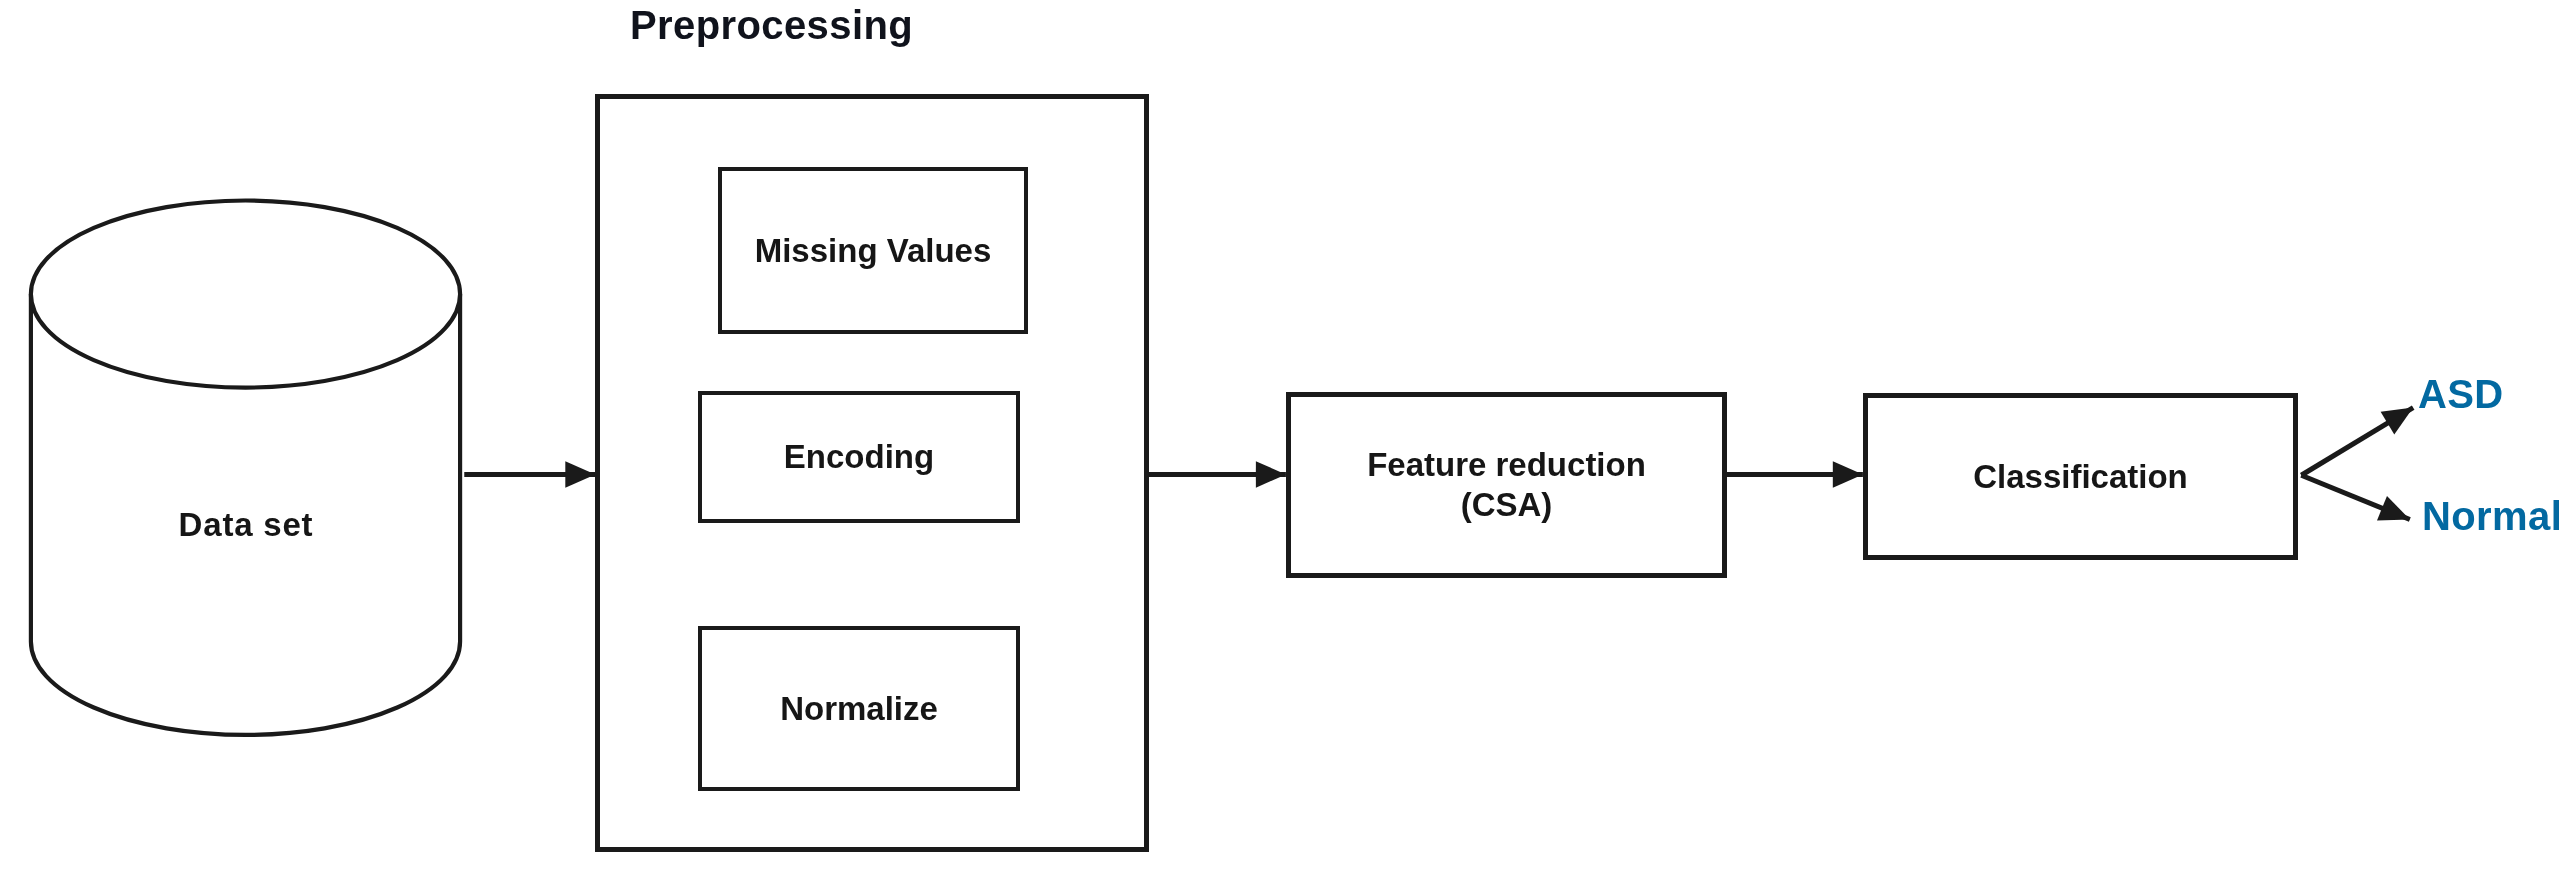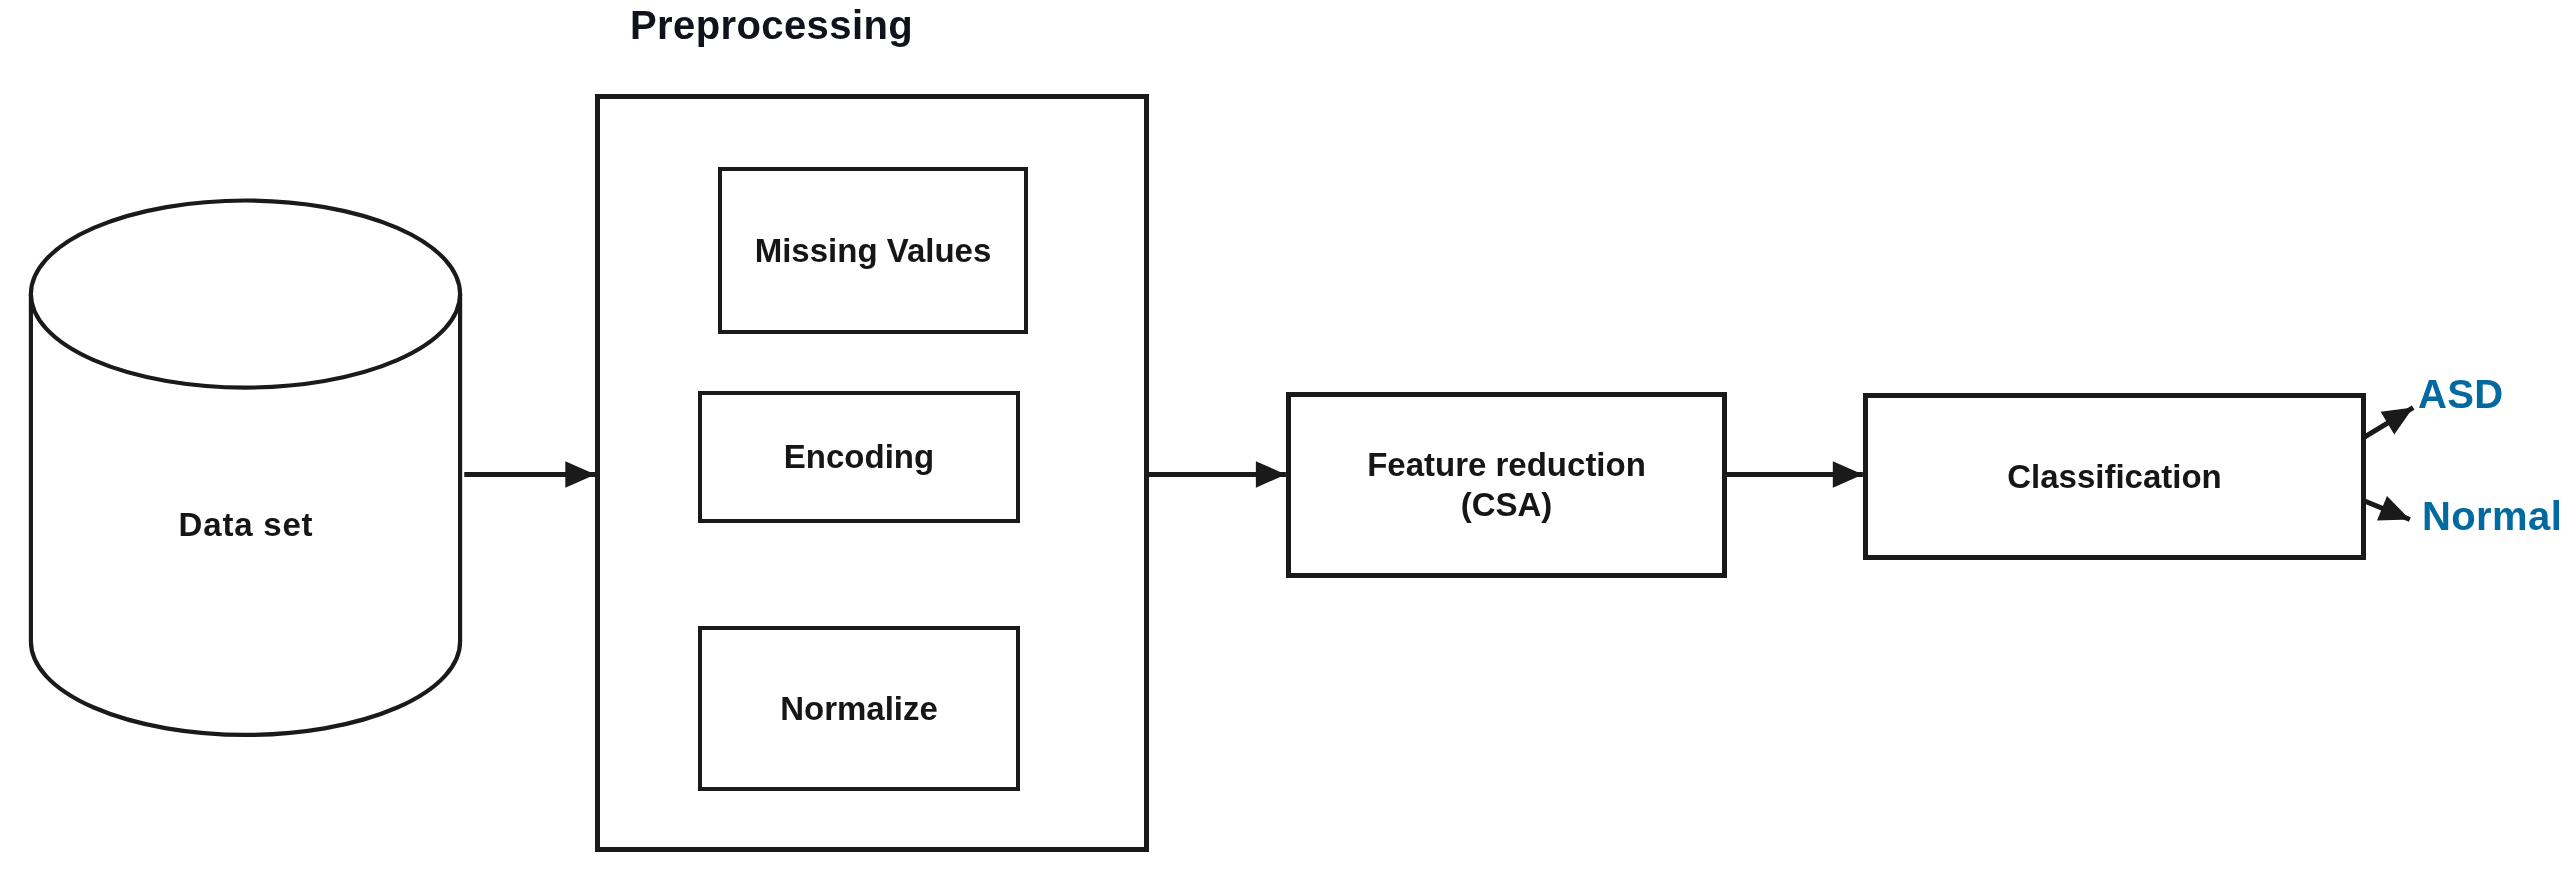--- a/index.html
+++ b/index.html
@@ -114,21 +114,21 @@
     <span class="node-label">Normalize</span>
   </div>
 
   <div class="box" style="left:1286px; top:392px; width:441px; height:186px;">
     <span class="node-label">
       <span class="subline">Feature reduction</span>
       <span class="subline">(CSA)</span>
     </span>
   </div>
 
-  <div class="box" style="left:1863px; top:393px; width:503px; height:167px;">
+  <div class="box" style="left:1863px; top:393px; width:435px; height:167px;">
     <span class="node-label">Classification</span>
   </div>
 
   <div class="out-label asd">ASD</div>
   <div class="out-label normal">Normal</div>
 
 </div>
 
 
 </body></html>

